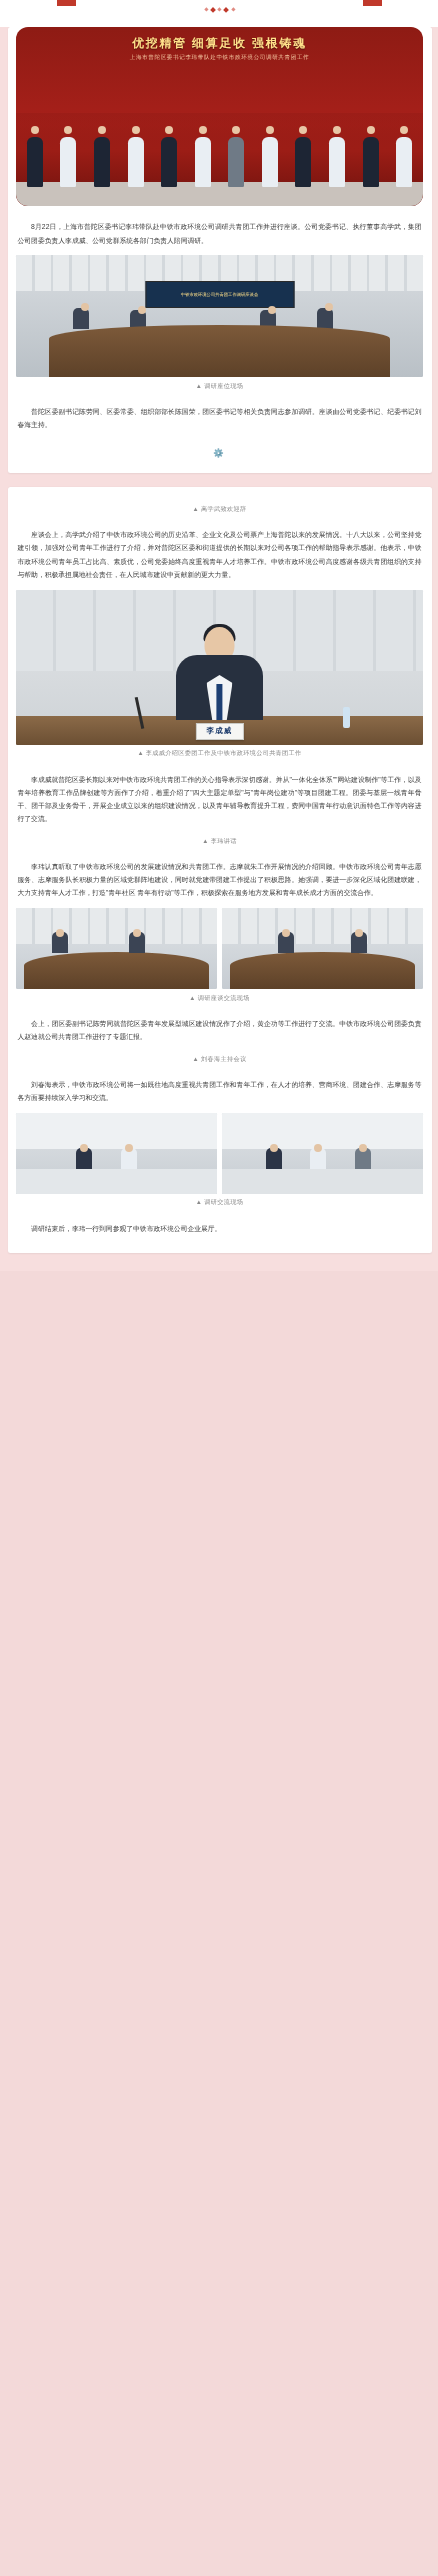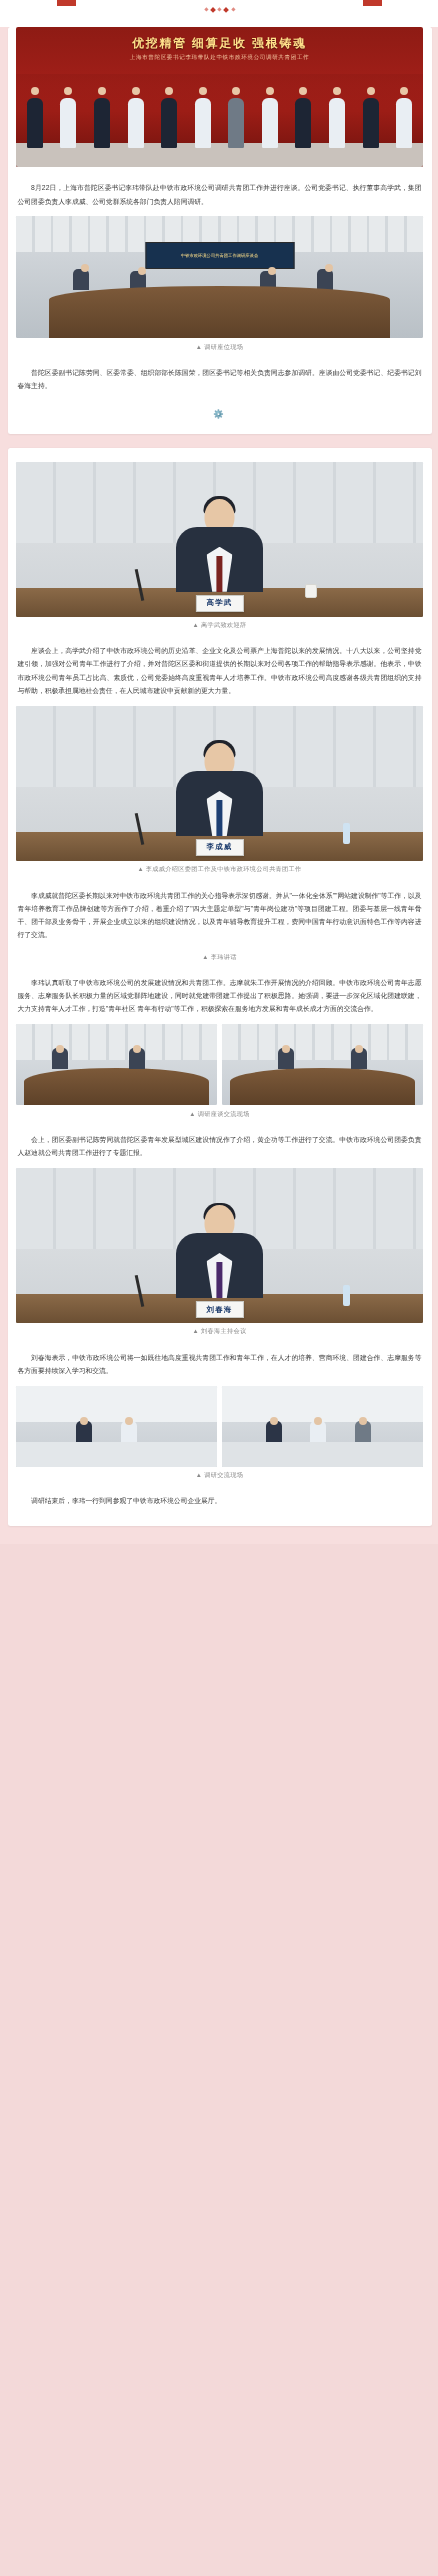--- a/index.html
+++ b/index.html
@@ -59,24 +59,24 @@
   }
   .card.second { margin-top: 13.7px; padding-top: 13.7px; }
 
   .banner-wrap {
     padding: 0 8.7px;
   }
   
   .hero {
     position: relative;
     width: 100%;
-    height: 140px;
+    height: 179px;
     background: linear-gradient(180deg,#8e1b14 0%, #a8201a 55%, #8a1812 100%);
     overflow: hidden;
-    border-radius: 2px;
+    border-radius: 12px;
   }
   .hero .hero-title {
     position: absolute;
     top: 8.7px; left: 0; right: 0;
     text-align: center;
     color: #ffe08a;
     font-size: 11.8px;
     font-weight: bold;
     letter-spacing: 1.9px;
     text-shadow: 0 0.6px 1.2px rgba(0,0,0,.5);
@@ -368,36 +368,20 @@
     </div>
     <div class="cap">▲ 调研座位现场</div>
 
     <p class="para">普陀区委副书记陈劳同、区委常委、组织部部长陈国荣，团区委书记等相关负责同志参加调研。座谈由公司党委书记、纪委书记刘春海主持。</p>
 
     <div class="divider">⚙️</div>
   </div>
 
   <div class="card second">
 
-    <div class="pad14">
-      <div class="photo portrait">
-        <div class="wallpanel"></div>
-        <div class="desk"></div>
-        <div class="person">
-          <span class="hair"></span>
-            <span class="head"></span>
-            <span class="body"></span>
-          <span class="shirt"></span>
-            <span class="tie"></span>
-        </div>
-        <div class="mic"></div>
-        <div class="cup"></div>
-        <div class="nameplate">高学武</div>
-      </div>
-    </div>
     <div class="cap">▲ 高学武致欢迎辞</div>
     <p class="para">座谈会上，高学武介绍了中铁市政环境公司的历史沿革、企业文化及公司票产上海普陀以来的发展情况。十八大以来，公司坚持党建引领，加强对公司青年工作进行了介绍，并对普陀区区委和街道提供的长期以来对公司各项工作的帮助指导表示感谢。他表示，中铁市政环境公司青年员工占比高、素质优，公司党委始终高度重视青年人才培养工作。中铁市政环境公司高度感谢各级共青团组织的支持与帮助，积极承担属地社会责任，在人民城市建设中贡献新的更大力量。</p>
 
     <div class="pad14 mt14">
       <div class="photo portrait">
         <div class="wallpanel"></div>
         <div class="desk"></div>
         <div class="person">
           <span class="hair"></span>
             <span class="head"></span>
@@ -430,36 +414,20 @@
         <div class="table" style="left:4%;right:4%;height:37px;"></div>
         <div class="seat" style="left:28%;bottom:36px;"></div>
         <div class="hblob" style="left:30%;bottom:52px;"></div>
         <div class="seat" style="left:64%;bottom:36px;"></div>
         <div class="hblob" style="left:66%;bottom:52px;"></div>
       </div>
     </div>
     <div class="cap">▲ 调研座谈交流现场</div>
     <p class="para">会上，团区委副书记陈劳同就普陀区委青年发展型城区建设情况作了介绍，黄企功等工作进行了交流。中铁市政环境公司团委负责人赵迪就公司共青团工作进行了专题汇报。</p>
 
-    <div class="pad14 mt14">
-      <div class="photo portrait">
-        <div class="wallpanel"></div>
-        <div class="desk"></div>
-        <div class="person">
-          <span class="hair"></span>
-            <span class="head"></span>
-            <span class="body"></span>
-          <span class="shirt"></span>
-            <span class="tie" style="background:#4a2a6b;"></span>
-        </div>
-        <div class="mic"></div>
-        <div class="bottle"></div>
-        <div class="nameplate">刘春海</div>
-      </div>
-    </div>
     <div class="cap">▲ 刘春海主持会议</div>
     <p class="para">刘春海表示，中铁市政环境公司将一如既往地高度重视共青团工作和青年工作，在人才的培养、营商环境、团建合作、志摩服务等各方面要持续深入学习和交流。</p>
 
     <div class="two-up mt14">
       <div class="photo room">
         <div class="ceiling" style="background:#eef1f3;"></div>
         <div class="table" style="left:0;right:0;height:25px;background:#e3e7ea;border-radius:0;"></div>
         <div class="seat" style="left:30%;bottom:25px;background:#2b3446;"></div>
         <div class="hblob" style="left:32%;bottom:42px;"></div>
         <div class="seat" style="left:52%;bottom:25px;background:#e9eef3;"></div>

